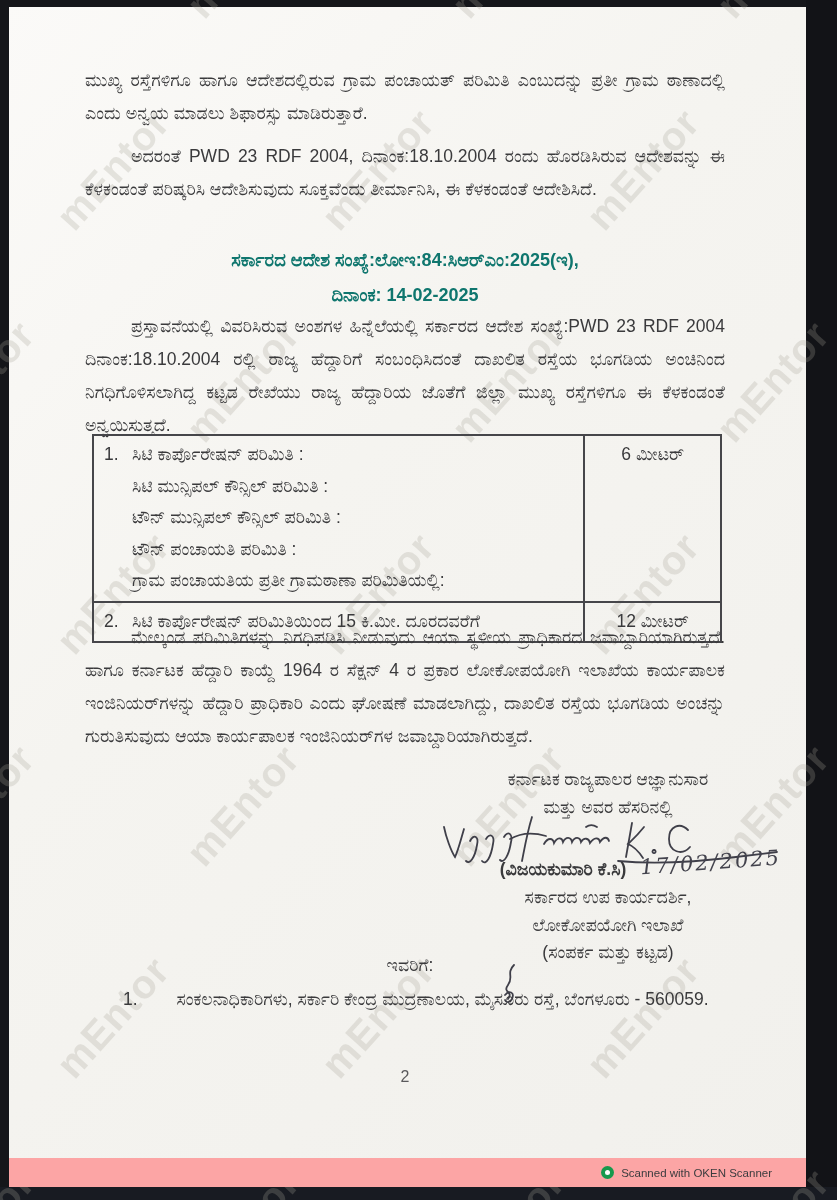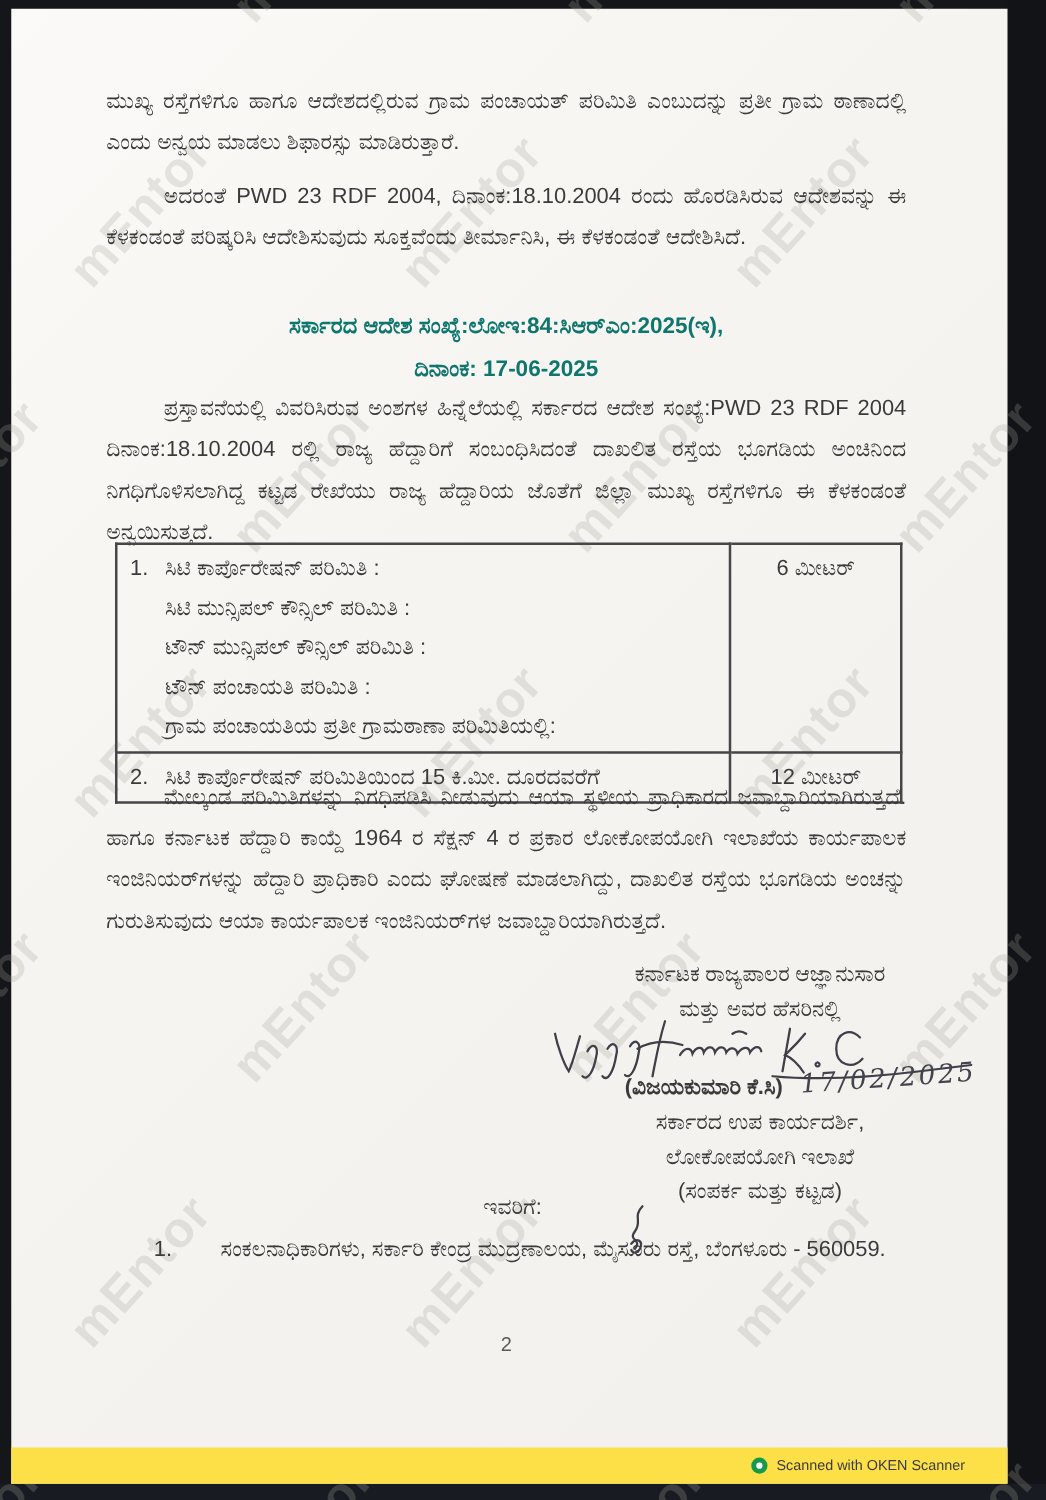--- a/index.html
+++ b/index.html
@@ -86,21 +86,21 @@
   .dist-text { flex:1; line-height:33px; text-align:center; }
 
   .page-number {
     position:absolute; left:85px; top:1068px; width:640px;
     text-align:center; font-size:16px; color:#5a5a5c;
   }
 
   
   .footer-strip {
     position:absolute; left:9px; top:1158px; width:797px; height:29px;
-    background:#fde047; display:flex; align-items:center; justify-content:flex-end;
+    background:#fca5a5; display:flex; align-items:center; justify-content:flex-end;
     padding-right:34px; z-index:3;
   }
   .oken-icon {
     width:13px; height:13px; border-radius:50%;
     background:#17994d; margin-right:7px; position:relative; flex:none;
   }
   .oken-icon::after {
     content:""; position:absolute; left:4px; top:4px; width:5px; height:5px;
     border-radius:50%; background:#fdfdfc;
   }
@@ -143,21 +143,21 @@
     </div>
 
   <div class="content">
 
     <p class="para" style="top:64px;">ಮುಖ್ಯ ರಸ್ತೆಗಳಿಗೂ ಹಾಗೂ ಆದೇಶದಲ್ಲಿರುವ ಗ್ರಾಮ ಪಂಚಾಯತ್ ಪರಿಮಿತಿ ಎಂಬುದನ್ನು ಪ್ರತೀ ಗ್ರಾಮ ಠಾಣಾದಲ್ಲಿ ಎಂದು ಅನ್ವಯ ಮಾಡಲು ಶಿಫಾರಸ್ಸು ಮಾಡಿರುತ್ತಾರೆ.</p>
 
     <p class="para indent" style="top:140px;">ಅದರಂತೆ PWD 23 RDF 2004, ದಿನಾಂಕ:18.10.2004 ರಂದು ಹೊರಡಿಸಿರುವ ಆದೇಶವನ್ನು ಈ ಕೆಳಕಂಡಂತೆ ಪರಿಷ್ಕರಿಸಿ ಆದೇಶಿಸುವುದು ಸೂಕ್ತವೆಂದು ತೀರ್ಮಾನಿಸಿ, ಈ ಕೆಳಕಂಡಂತೆ ಆದೇಶಿಸಿದೆ.</p>
 
     <div class="order-heading">
       <div>ಸರ್ಕಾರದ ಆದೇಶ ಸಂಖ್ಯೆ:ಲೋಇ:84:ಸಿಆರ್‌ಎಂ:2025(ಇ),</div>
-      <div>ದಿನಾಂಕ: 17-06-2025</div>
+      <div>ದಿನಾಂಕ: 14-02-2025</div>
     </div>
 
     <p class="para indent" style="top:310px;">ಪ್ರಸ್ತಾವನೆಯಲ್ಲಿ ವಿವರಿಸಿರುವ ಅಂಶಗಳ ಹಿನ್ನೆಲೆಯಲ್ಲಿ ಸರ್ಕಾರದ ಆದೇಶ ಸಂಖ್ಯೆ:PWD 23 RDF 2004 ದಿನಾಂಕ:18.10.2004 ರಲ್ಲಿ ರಾಜ್ಯ ಹೆದ್ದಾರಿಗೆ ಸಂಬಂಧಿಸಿದಂತೆ ದಾಖಲಿತ ರಸ್ತೆಯ ಭೂಗಡಿಯ ಅಂಚಿನಿಂದ ನಿಗಧಿಗೊಳಿಸಲಾಗಿದ್ದ ಕಟ್ಟಡ ರೇಖೆಯು ರಾಜ್ಯ ಹೆದ್ದಾರಿಯ ಜೊತೆಗೆ ಜಿಲ್ಲಾ ಮುಖ್ಯ ರಸ್ತೆಗಳಿಗೂ ಈ ಕೆಳಕಂಡಂತೆ ಅನ್ವಯಿಸುತ್ತದೆ.</p>
 
     <table class="gov-table">
       <tbody>
         <tr>
           <td class="cell-desc">
             <div class="row-flex">
               <div class="row-num">1.</div>

